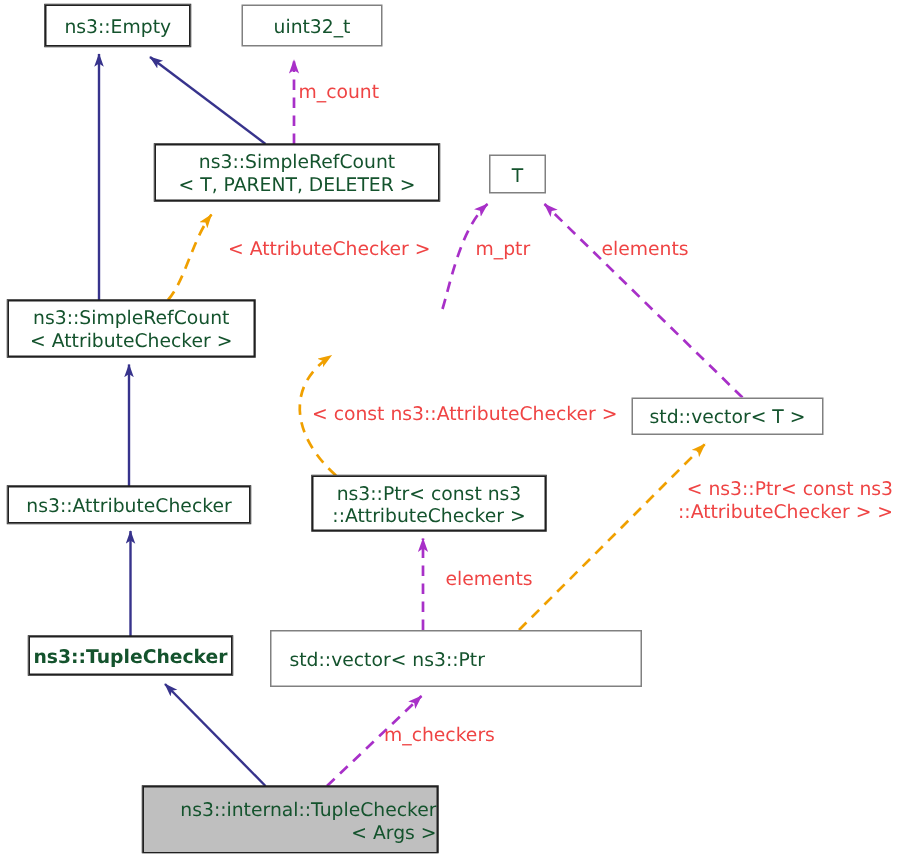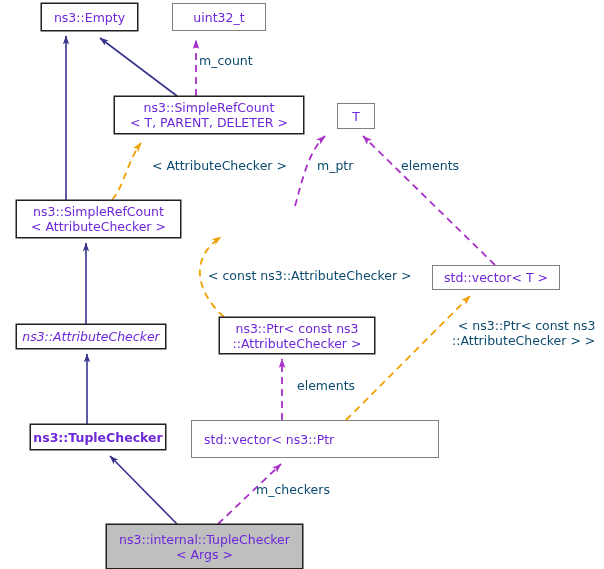--- a/index.html
+++ b/index.html
@@ -25,43 +25,42 @@
   .node-box {
     position: absolute;
     box-sizing: border-box;
     display: flex;
     flex-direction: column;
     align-items: center;
     justify-content: center;
     text-align: center;
     font-size: 12.5px;
     line-height: 15px;
-    color: #6d28d9;
+    color: #14532d;
     background: #ffffff;
     border: 1px solid #808080;
     white-space: nowrap;
-    margin-left: 11px;
   }
   .node-box.strong {
     border: 1px solid #202020;
     box-shadow: 0 0 0 0.5px #202020;
   }
   .node-box.highlight {
     background: #bfbfbf;
     border: 1px solid #202020;
     box-shadow: 0 0 0 0.5px #202020;
   }
   .node-line {
     display: block;
   }
   .edge-label {
     position: absolute;
     font-size: 12.5px;
     line-height: 15px;
-    color: #0c4a6e;
+    color: #ef4444;
     background: transparent;
     white-space: nowrap;
   }
   .edge-label.two-line {
     text-align: right;
     line-height: 15px;
   }
 </style>
 </head>
 <body>
@@ -128,38 +127,38 @@
   <div class="node-box strong" style="left:5px; top:200px; width:165px; height:38px;">
     <span class="node-line">ns3::SimpleRefCount</span>
     <span class="node-line">&lt; AttributeChecker &gt;</span>
   </div>
 
 
   <div class="node-box" style="left:421px; top:265px; width:128px; height:25px;">
     <span class="node-line">std::vector&lt; T &gt;</span>
   </div>
 
-  <div class="node-box strong" style="left:5px; top:324px; width:150px; height:25px;font-style:italic;">
+  <div class="node-box strong" style="left:5px; top:324px; width:162px; height:25px;">
     <span class="node-line">ns3::AttributeChecker</span>
   </div>
 
   <div class="node-box strong" style="left:208px; top:317px; width:156px; height:37px;">
     <span class="node-line">ns3::Ptr&lt; const ns3</span>
     <span class="node-line">::AttributeChecker &gt;</span>
   </div>
 
   <div class="node-box strong" style="left:19px; top:424px; width:136px; height:26px;font-weight:bold;">
     <span class="node-line">ns3::TupleChecker</span>
   </div>
 
   <div class="node-box" style="left:180px; top:420px; width:248px; height:38px; align-items:flex-start; padding-left:12px;">
     <span class="node-line">std::vector&lt; ns3::Ptr</span>
   </div>
 
-  <div class="node-box highlight" style="left:95px; top:524px; width:197px; height:45px;">
+  <div class="node-box highlight" style="left:95px; top:524px; width:197px; height:45px;align-items:flex-end;">
     <span class="node-line">ns3::internal::TupleChecker</span>
     <span class="node-line">&lt; Args &gt;</span>
   </div>
 
   <div class="edge-label" style="left:199px; top:53px;">m_count</div>
 
   <div class="edge-label" style="left:152px; top:158px;">&lt; AttributeChecker &gt;</div>
 
   <div class="edge-label" style="left:317px; top:158px;">m_ptr</div>
 

